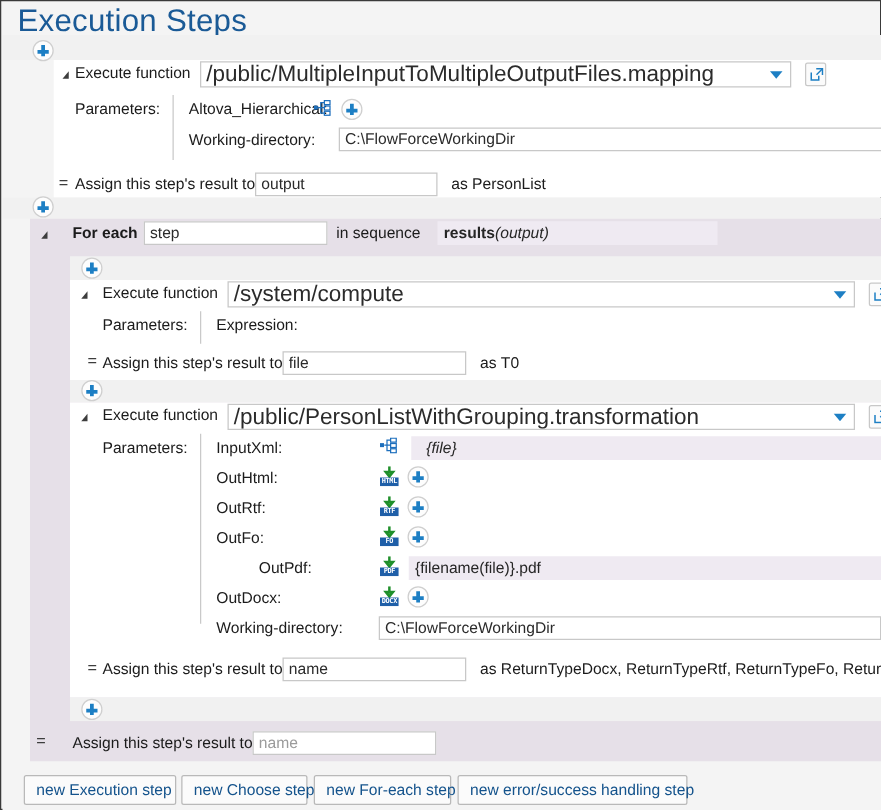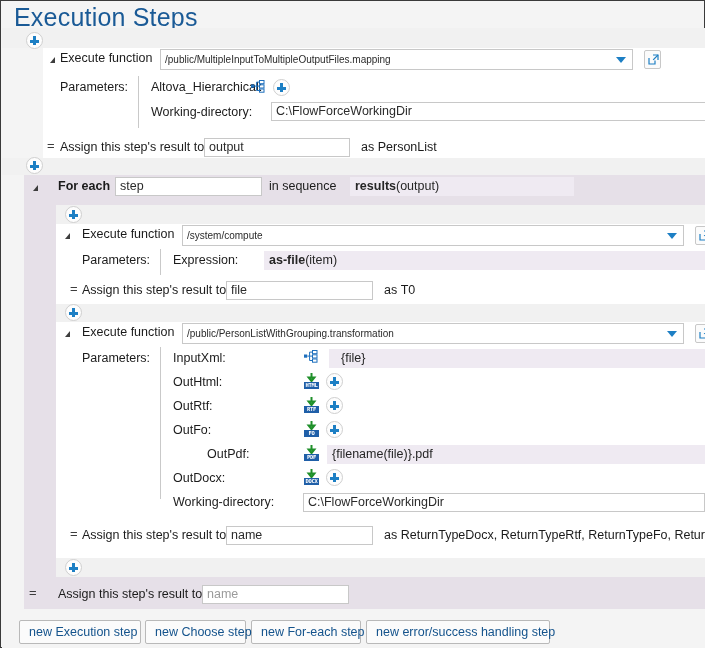--- a/index.html
+++ b/index.html
@@ -63,41 +63,41 @@
     height:19px;line-height:17px;
     padding:0 4px;font-size:12.5px;color:#2b2b2b;
     font-family:"Liberation Sans", sans-serif;
   }
   .input.ph{color:#9b9b9b;}
   
   .combo{
     position:absolute;box-sizing:border-box;
     background:#fff;border:1px solid #c8c8c8;
     height:21px;line-height:19px;padding:0 22px 0 4px;
-    font-size:10px;color:#2b2b2b;white-space:nowrap;overflow:hidden;
+    font-size:18px;color:#2b2b2b;white-space:nowrap;overflow:hidden;
   }
   .caret{
     position:absolute;width:0;height:0;
     border-left:5px solid transparent;border-right:5px solid transparent;
     border-top:6px solid #1d7fc4;cursor:pointer;
   }
   .extbtn{
     position:absolute;width:17px;height:19px;box-sizing:border-box;
     border:1px solid #c8c8c8;background:#fbfbfb;cursor:pointer;border-radius:2px;
   }
   .extbtn svg{position:absolute;left:3px;top:3px;}
 
   
   .expr{
     position:absolute;box-sizing:border-box;
     background:#efeaf2;height:19px;line-height:19px;
     padding:0 5px;font-size:12.5px;color:#262626;white-space:nowrap;overflow:hidden;
   }
   .b{font-weight:bold;}
-  .i{}
+  .i{font-style:italic;}
 
   
   .pdiv{position:absolute;width:1px;background:#c9c9c9;}
 
   
   .btn{
     position:absolute;box-sizing:border-box;height:24px;line-height:22px;
     border:1px solid #b9b9b9;background:#fbfbfb;border-radius:2px;
     color:#14538c;font-size:12.5px;text-align:center;cursor:pointer;
     padding:0 9px;white-space:nowrap;
@@ -184,23 +184,20 @@
         <svg width="11" height="11" viewBox="0 0 11 11">
             <path d="M1 4v6h6V6.5" stroke="#1d7fc4" stroke-width="1.2" fill="none"></path>
             <path d="M5 1h5v5" stroke="#1d7fc4" stroke-width="1.2" fill="none"></path>
             <path d="M10 1 5.2 5.8" stroke="#1d7fc4" stroke-width="1.2" fill="none"></path>
           </svg>
       </div>
 
       <div class="lbl" style="left:26px;top:29px;">Parameters:</div>
       <div class="pdiv" style="left:104px;top:25px;height:26px;"></div>
       <div class="lbl" style="left:117px;top:29px;">Expression:</div>
-      <div class="expr" style="left:208px;top:27px;width:441px;">
-        <span class="b">as-file</span><span class="i">(item)</span>
-      </div>
 
       <div class="eq" style="left:14px;top:57px;">=</div>
       <div class="lbl" style="left:26px;top:59px;">Assign this step's result to</div>
       <div class="input" style="left:170px;top:57px;width:147px;">file</div>
       <div class="lbl" style="left:328px;top:59px;"><span>as</span>&nbsp;<span>T0</span></div>
     </div>
 
     <div class="row grey" style="left:32px;top:129px;width:649px;height:18px;"></div>
     <div class="plus" style="left:41px;top:129px;"></div>
 

